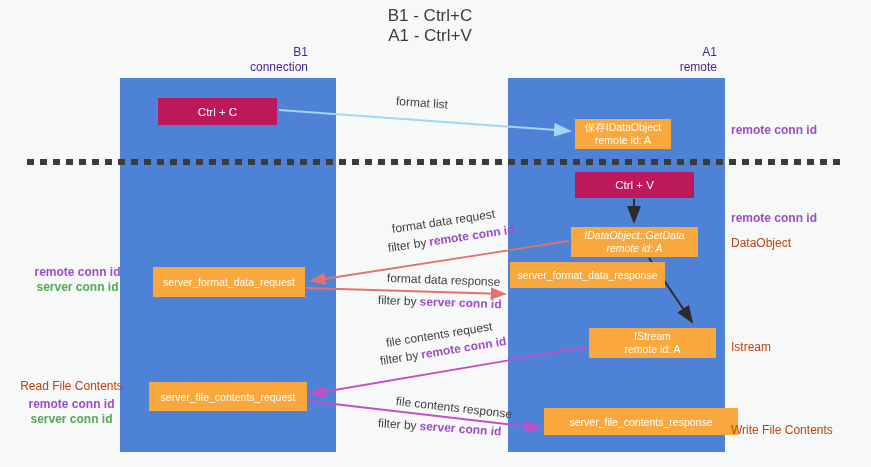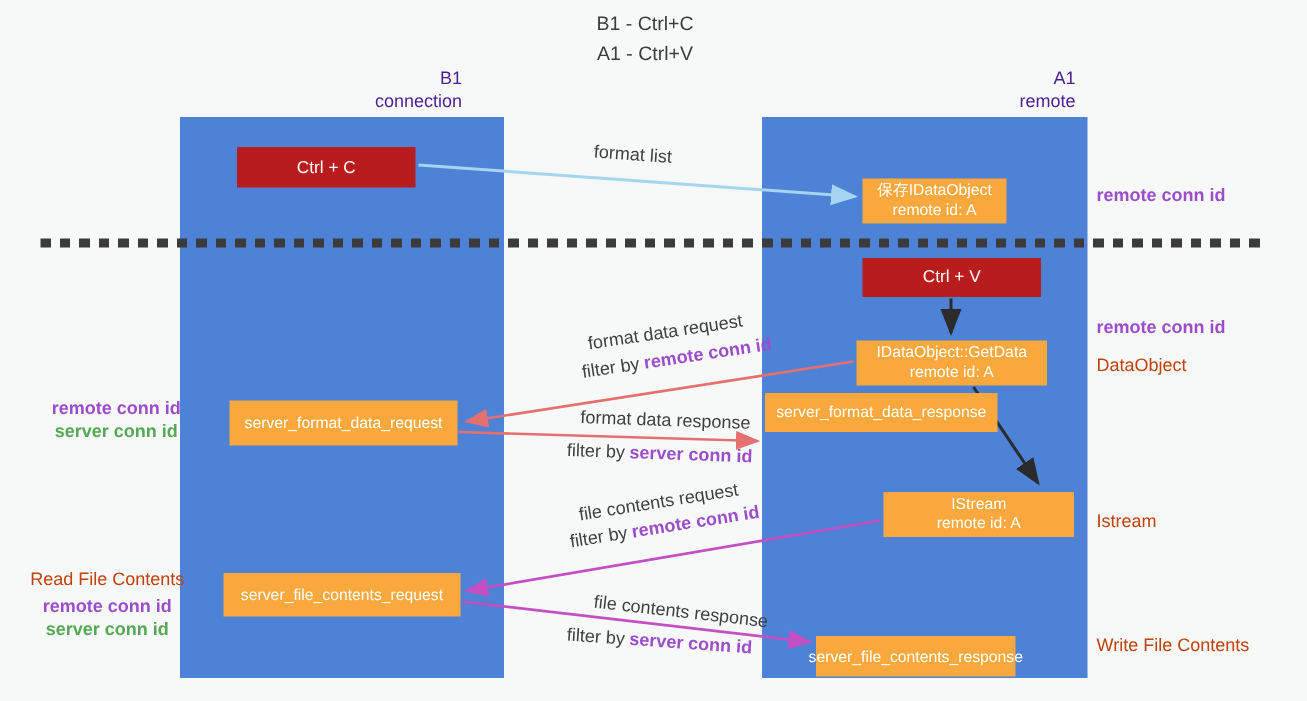--- a/index.html
+++ b/index.html
@@ -6,42 +6,42 @@
   body{
     font-family:"Liberation Sans","DejaVu Sans",sans-serif;
     background:#f7f8f8;
   }
   .canvas{
     position:relative;width:871px;height:467px;overflow:hidden;
     background:#f7f8f8;
   }
   .title{
     position:absolute;left:330px;top:6px;width:200px;text-align:center;
-    font-size:13px;color:#3c3c3c;line-height:20px;
+    font-size:17px;color:#3c3c3c;line-height:20px;
   }
   .col-header{
     position:absolute;text-align:right;font-size:12px;color:#4c1d95;line-height:15px;
   }
   .col-header.left{left:128px;top:45px;width:180px;}
   .col-header.right{left:517px;top:45px;width:200px;}
   .lifeline{
     position:absolute;top:78px;width:216px;height:374px;background:#4d82d6;
   }
   .lifeline.left{left:120px;}
   .lifeline.right{left:508px;width:217px;}
   .dashline{
     position:absolute;left:27px;top:159px;width:818px;height:6px;
     background:repeating-linear-gradient(90deg,#3b3b3b 0 7px,transparent 7px 13px);
   }
   .box{
     position:absolute;display:flex;flex-direction:column;align-items:center;justify-content:center;
     color:#ffffff;text-align:center;white-space:nowrap;
   }
   .box.orange{background:#f9a83d;}
-  .box.green{background:#b91c1c;font-size:11.5px;}
+  .box.green{background:#be185d;font-size:11.5px;}
   .box .l{font-size:10.5px;line-height:13px;}
   .box.single{font-size:10.5px;}
   .arrow-label{
     position:absolute;font-size:12px;color:#3f3f3f;white-space:nowrap;
     transform-origin:0 50%;
   }
   .side-label{
     position:absolute;font-size:12px;color:#c2410c;white-space:nowrap;line-height:15px;
   }
   .side-label.center{text-align:center;}
@@ -104,21 +104,21 @@
 
   <div class="box orange" style="left:575px;top:119px;width:96px;height:30px;">
     <div class="l">保存IDataObject</div>
     <div class="l">remote id: A</div>
   </div>
 
   <div class="box green" style="left:575px;top:172px;width:119px;height:26px;">
     <div>Ctrl + V</div>
   </div>
 
-  <div class="box orange" style="left:571px;top:227px;width:127px;height:30px;">
+  <div class="box orange" style="left:571px;top:227px;width:127px;height:30px;font-style:italic;">
     <div class="l">IDataObject::GetData</div>
     <div class="l">remote id: A</div>
   </div>
 
   <div class="box orange single" style="left:153px;top:267px;width:152px;height:30px;">
     <div>server_format_data_request</div>
   </div>
 
   <div class="box orange single" style="left:510px;top:262px;width:155px;height:26px;">
     <div>server_format_data_response</div>
@@ -126,21 +126,21 @@
 
   <div class="box orange" style="left:589px;top:328px;width:127px;height:30px;">
     <div class="l">IStream</div>
     <div class="l">remote id: A</div>
   </div>
 
   <div class="box orange single" style="left:149px;top:382px;width:158px;height:29px;">
     <div>server_file_contents_request</div>
   </div>
 
-  <div class="box orange single" style="left:544px;top:424px;width:133px;height:27px;">
+  <div class="box orange single" style="left:544px;top:408px;width:194px;height:27px;">
     <div>server_file_contents_response</div>
   </div>
 
   <div class="arrow-label" style="left:396px;top:94px;transform:rotate(4deg);">format list</div>
 
   <div class="arrow-label" style="left:392px;top:222px;transform:rotate(-8.5deg);">format data request</div>
   <div class="arrow-label" style="left:388px;top:241px;transform:rotate(-8.5deg);">
     <span class="filter-prefix">filter by</span><span class="purple">remote conn id</span>
   </div>
 

